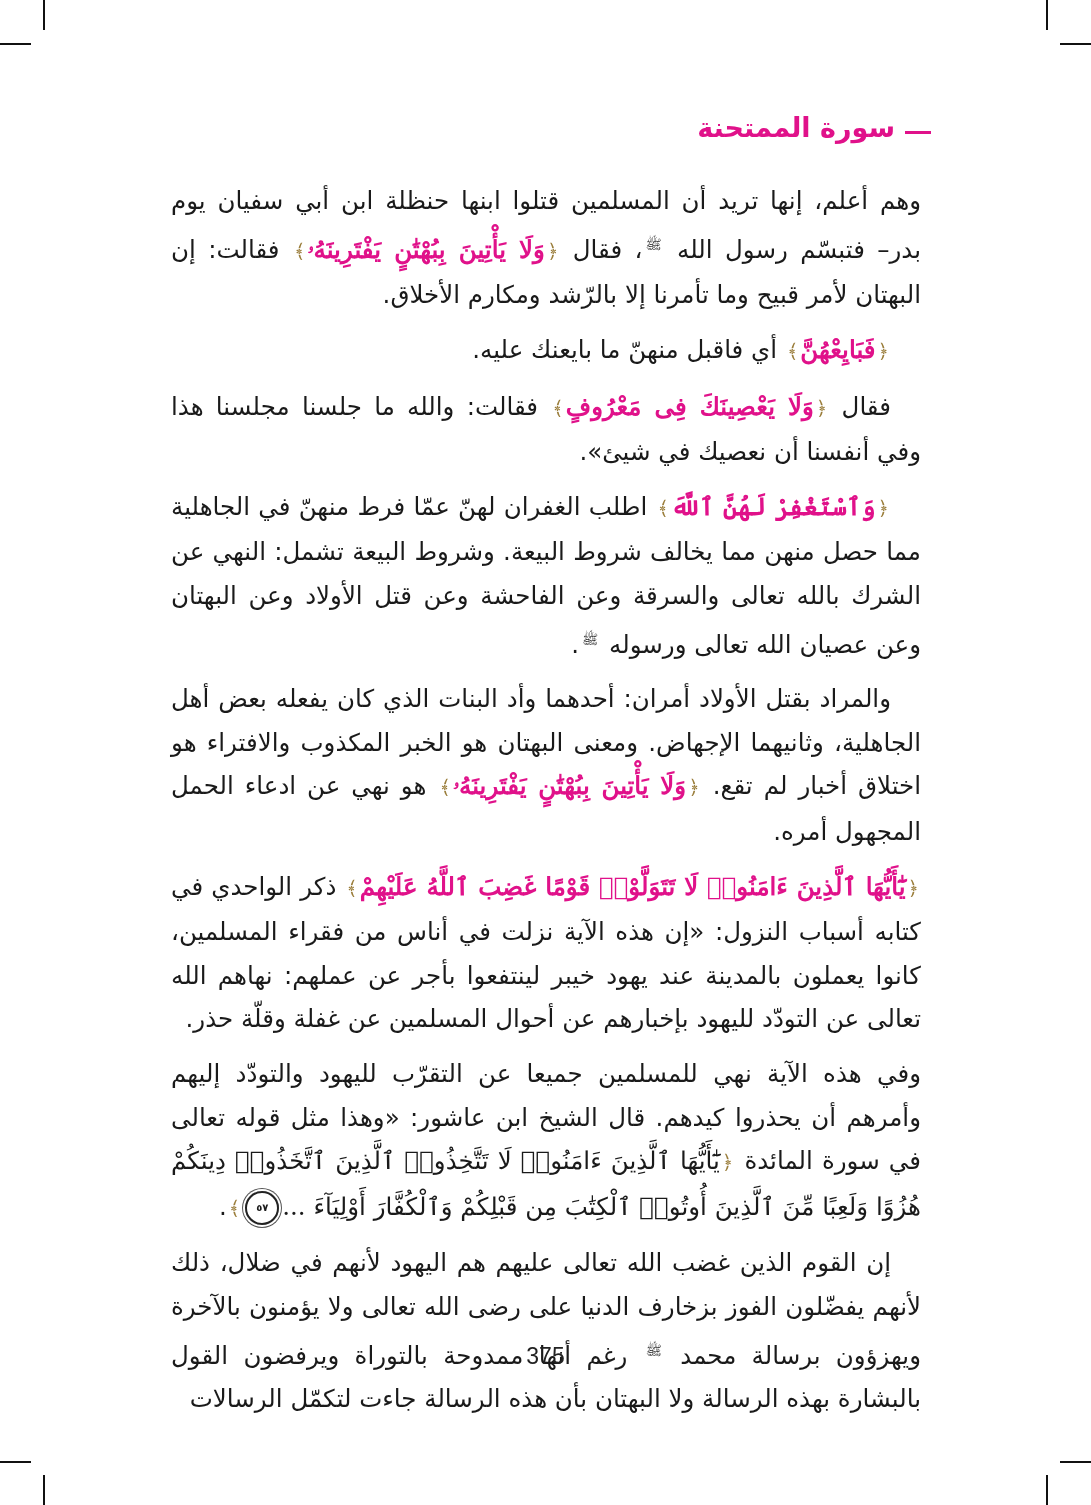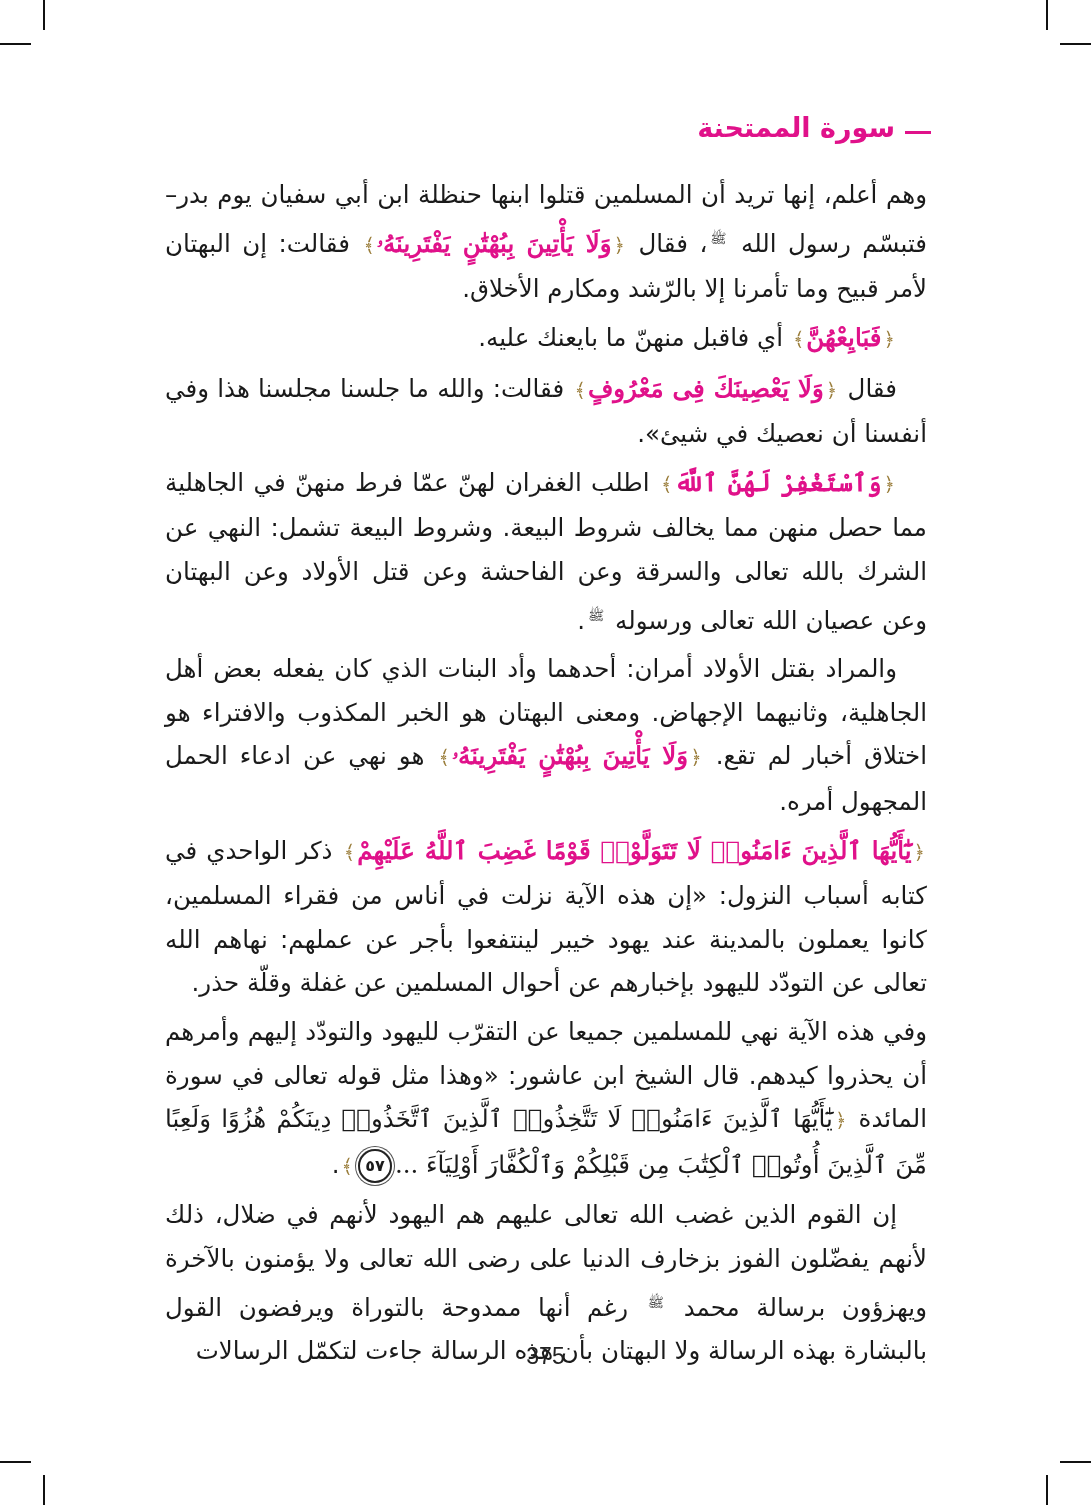--- a/index.html
+++ b/index.html
@@ -47,21 +47,21 @@
     top: 168px;
     left: 160px;
     width: 772px;
     direction: rtl;
     text-align: justify;
     text-align-last: right;
     font-size: 24.5px;
     line-height: 43.6px;
   }
   .para {
-    margin: 5px;
+    margin: 11px;
   }
   .para.indent {
     text-indent: 30px;
   }
   .quran {
     color: var(--accent);
     font-weight: bold;
     font-family: "DejaVu Serif", serif;
   }
   .quran.black {
@@ -79,21 +79,21 @@
     margin: 0 3px;
   }
   .ayah-num {
     display: inline-flex;
     align-items: center;
     justify-content: center;
     width: 30px;
     height: 30px;
     border: 2px solid #222;
     border-radius: 50%;
-    font-size: 16px;
+    font-size: 10px;
     font-weight: bold;
     vertical-align: middle;
     margin: 0 3px;
     box-shadow: 0 0 0 2px #fff, 0 0 0 3px #555;
   }
   .page-number {
     position: absolute;
     top: 1343px;
     left: 0;
     width: 1091px;

